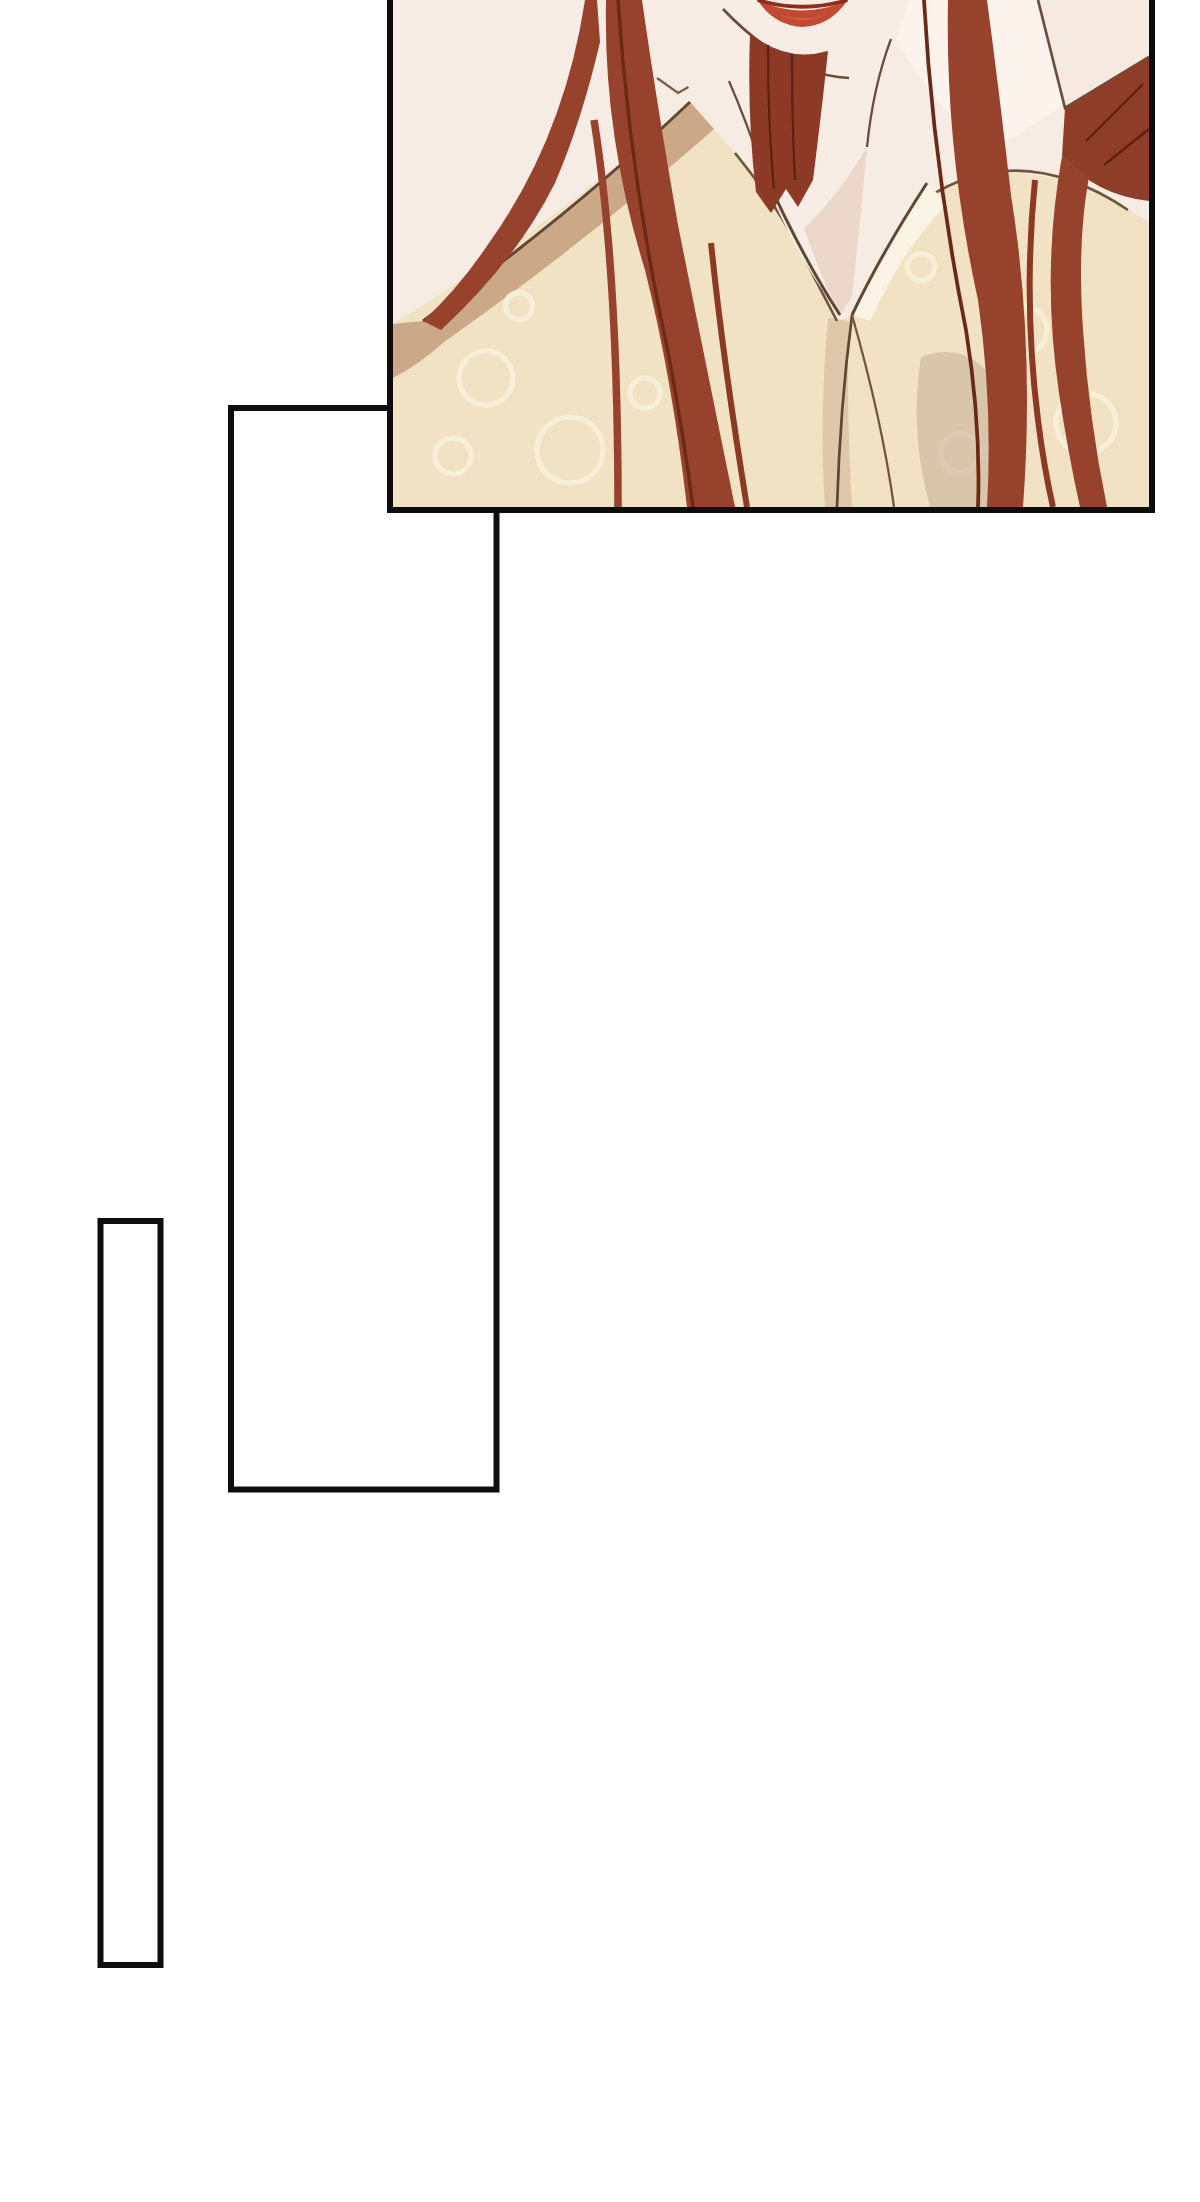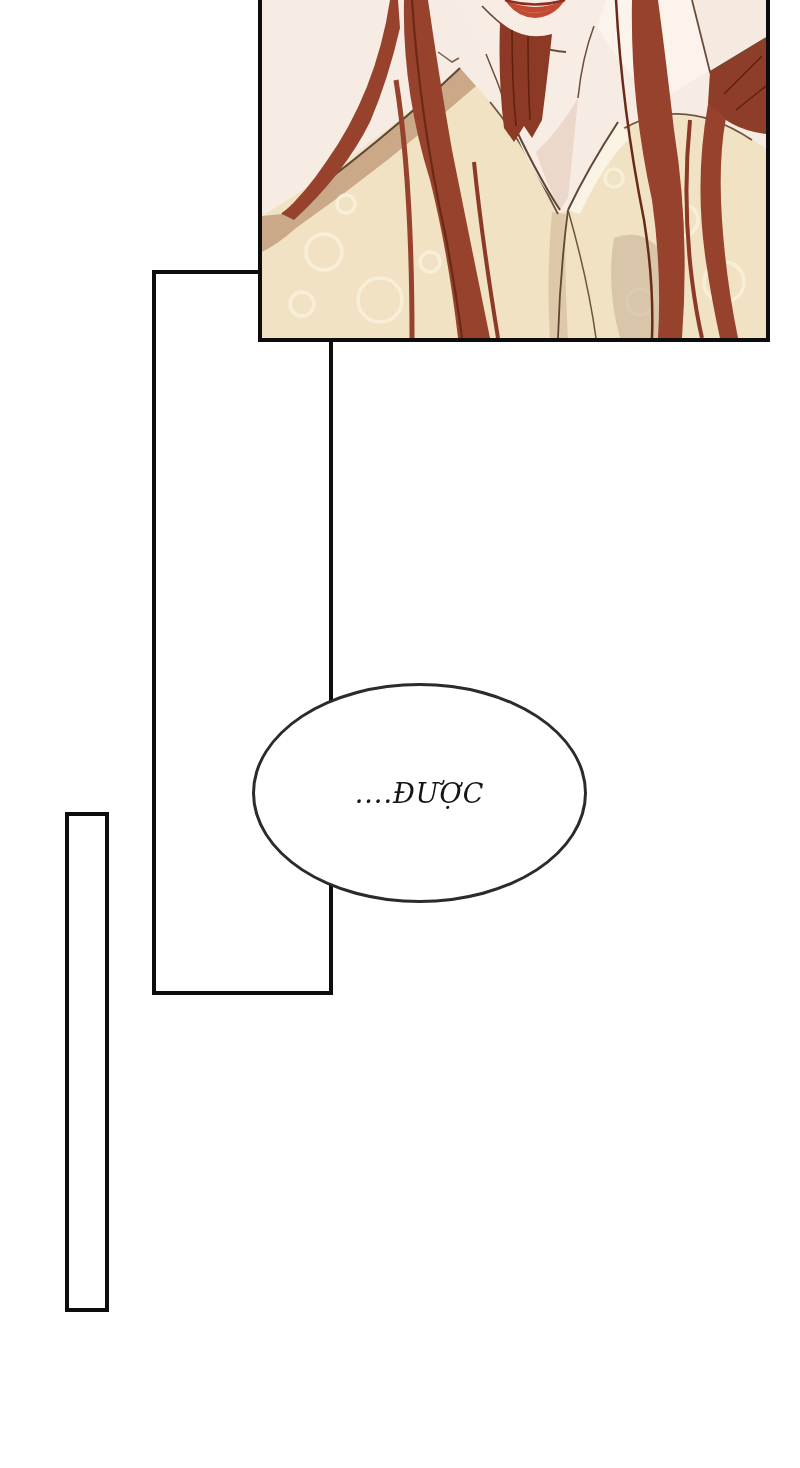--- a/index.html
+++ b/index.html
@@ -63,23 +63,20 @@
 </style>
 </head>
 <body>
 
 <div class="page">
 
   <div class="abs rect-tall"></div>
 
   <div class="abs rect-narrow"></div>
 
-  <div class="abs bubble">
-    <span class="bubble-text">....ĐƯỢC</span>
-  </div>
 
   <div class="abs panel-art">
     <svg viewBox="0 0 504 338" preserveAspectRatio="none" xmlns="http://www.w3.org/2000/svg">
 
       <rect x="0" y="0" width="504" height="338" fill="#f7ece4"></rect>
 
       <path d="M336,0 L434,0 L448,70 L396,102 Q358,66 336,28 Z" fill="#fbf3ec"></path>
 
       <g>
         <path d="M0,216 Q110,148 198,68 L228,102 Q254,134 270,164 L296,214 L316,206 Q332,158 356,132 Q418,92 504,148 L504,338 L0,338 Z" fill="#f0e2c3"></path>

